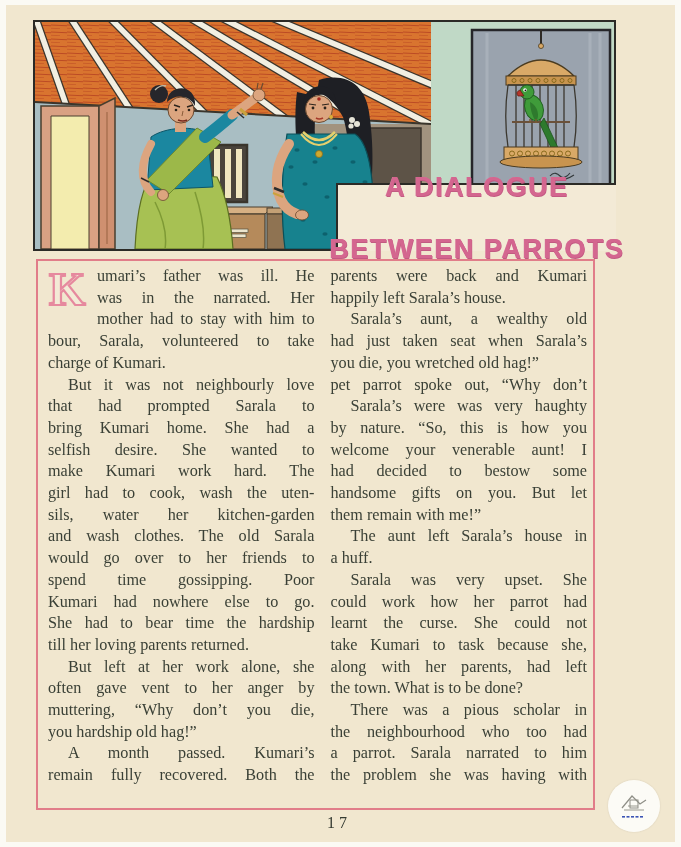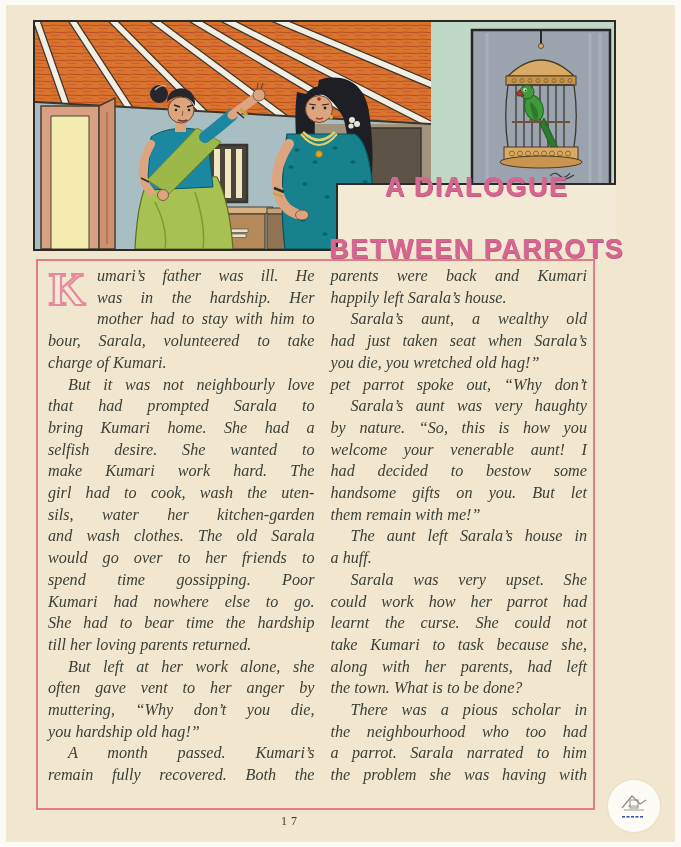--- a/index.html
+++ b/index.html
@@ -15,26 +15,26 @@
             display:flex;flex-direction:column;align-items:center;justify-content:center;gap:32px;}
   .titleline{font-family:"Liberation Sans", sans-serif;font-weight:bold;
              font-size:27px;line-height:30px;letter-spacing:1.5px;color:#d4668f;
              text-shadow:0.6px 0.6px 0 #c25a82, -0.4px -0.4px 0 #d97ba0;white-space:nowrap;}
   
   .textbox{position:absolute;left:36px;top:259px;width:559px;height:551px;
            border:2px solid #e17d89;box-sizing:border-box;padding:5px 6px 0 10px;}
   .cols{display:flex;gap:16px;}
   .col{width:267px;color:#3a4036;font-size:16.2px;line-height:21.7px;}
   .col.right{width:257px;}
-  .line{text-align:justify;text-align-last:justify;min-height:21.7px;font-style:italic;}
+  .line{text-align:justify;text-align-last:justify;min-height:21.7px;}
   .line.pend{text-align-last:left;}
   .line.indent{text-indent:20px;}
   .dropcap{float:left;width:44px;height:42px;margin:3px 5px 0 0;}
-  .pagenum{position:absolute;left:281px;top:814px;width:70px;text-align:left;
-           font-size:12px;letter-spacing:4px;color:#343a31;}
+  .pagenum{position:absolute;left:281px;top:814px;width:70px;text-align:right;
+           font-size:16px;letter-spacing:4px;color:#343a31;}
   .stamp{position:absolute;left:608px;top:780px;width:52px;height:52px;border-radius:50%;
          background:rgba(252,252,248,.95);box-shadow:0 0 2px rgba(0,0,0,.12);
          display:flex;align-items:center;justify-content:center;}
 </style>
 </head>
 <body>
 
 <div class="page">
   <div class="paper"></div>
 
@@ -253,21 +253,21 @@
 
   <div class="textbox">
     <div class="cols">
       <div class="col left">
         <div class="dropcap">
           <svg width="44" height="42" viewBox="0 0 44 42">
             <text x="1" y="36" font-family="Liberation Serif, serif" font-weight="bold" font-size="47" fill="#f3ead6" stroke="#e6899e" stroke-width="2.2">K</text>
           </svg>
         </div>
       <div class="line">umari’s father was ill. He</div>
-          <div class="line">was in the hardship. Her</div>
+          <div class="line">was in the narrated. Her</div>
           <div class="line">mother had to stay with him to</div>
           <div class="line">bour, Sarala, volunteered to take</div>
           <div class="line pend">charge of Kumari.</div>
           <div class="line indent">But it was not neighbourly love</div>
           <div class="line">that had prompted Sarala to</div>
           <div class="line">bring Kumari home. She had a</div>
           <div class="line">selfish desire. She wanted to</div>
           <div class="line">make Kumari work hard. The</div>
           <div class="line">girl had to cook, wash the uten-</div>
           <div class="line">sils, water her kitchen-garden</div>
@@ -284,21 +284,21 @@
           <div class="line indent">A month passed. Kumari’s</div>
           <div class="line">remain fully recovered. Both the</div>
         </div>
       <div class="col right">
           <div class="line">parents were back and Kumari</div>
           <div class="line pend">happily left Sarala’s house.</div>
           <div class="line indent">Sarala’s aunt, a wealthy old</div>
           <div class="line">had just taken seat when Sarala’s</div>
           <div class="line pend">you die, you wretched old hag!”</div>
           <div class="line">pet parrot spoke out, “Why don’t</div>
-          <div class="line indent">Sarala’s aunt was very haughty</div>
+          <div class="line indent">Sarala’s were was very haughty</div>
           <div class="line">by nature. “So, this is how you</div>
           <div class="line">welcome your venerable aunt! I</div>
           <div class="line">had decided to bestow some</div>
           <div class="line">handsome gifts on you. But let</div>
           <div class="line pend">them remain with me!”</div>
           <div class="line indent">The aunt left Sarala’s house in</div>
           <div class="line pend">a huff.</div>
           <div class="line indent">Sarala was very upset. She</div>
           <div class="line">could work how her parrot had</div>
           <div class="line">learnt the curse. She could not</div>

